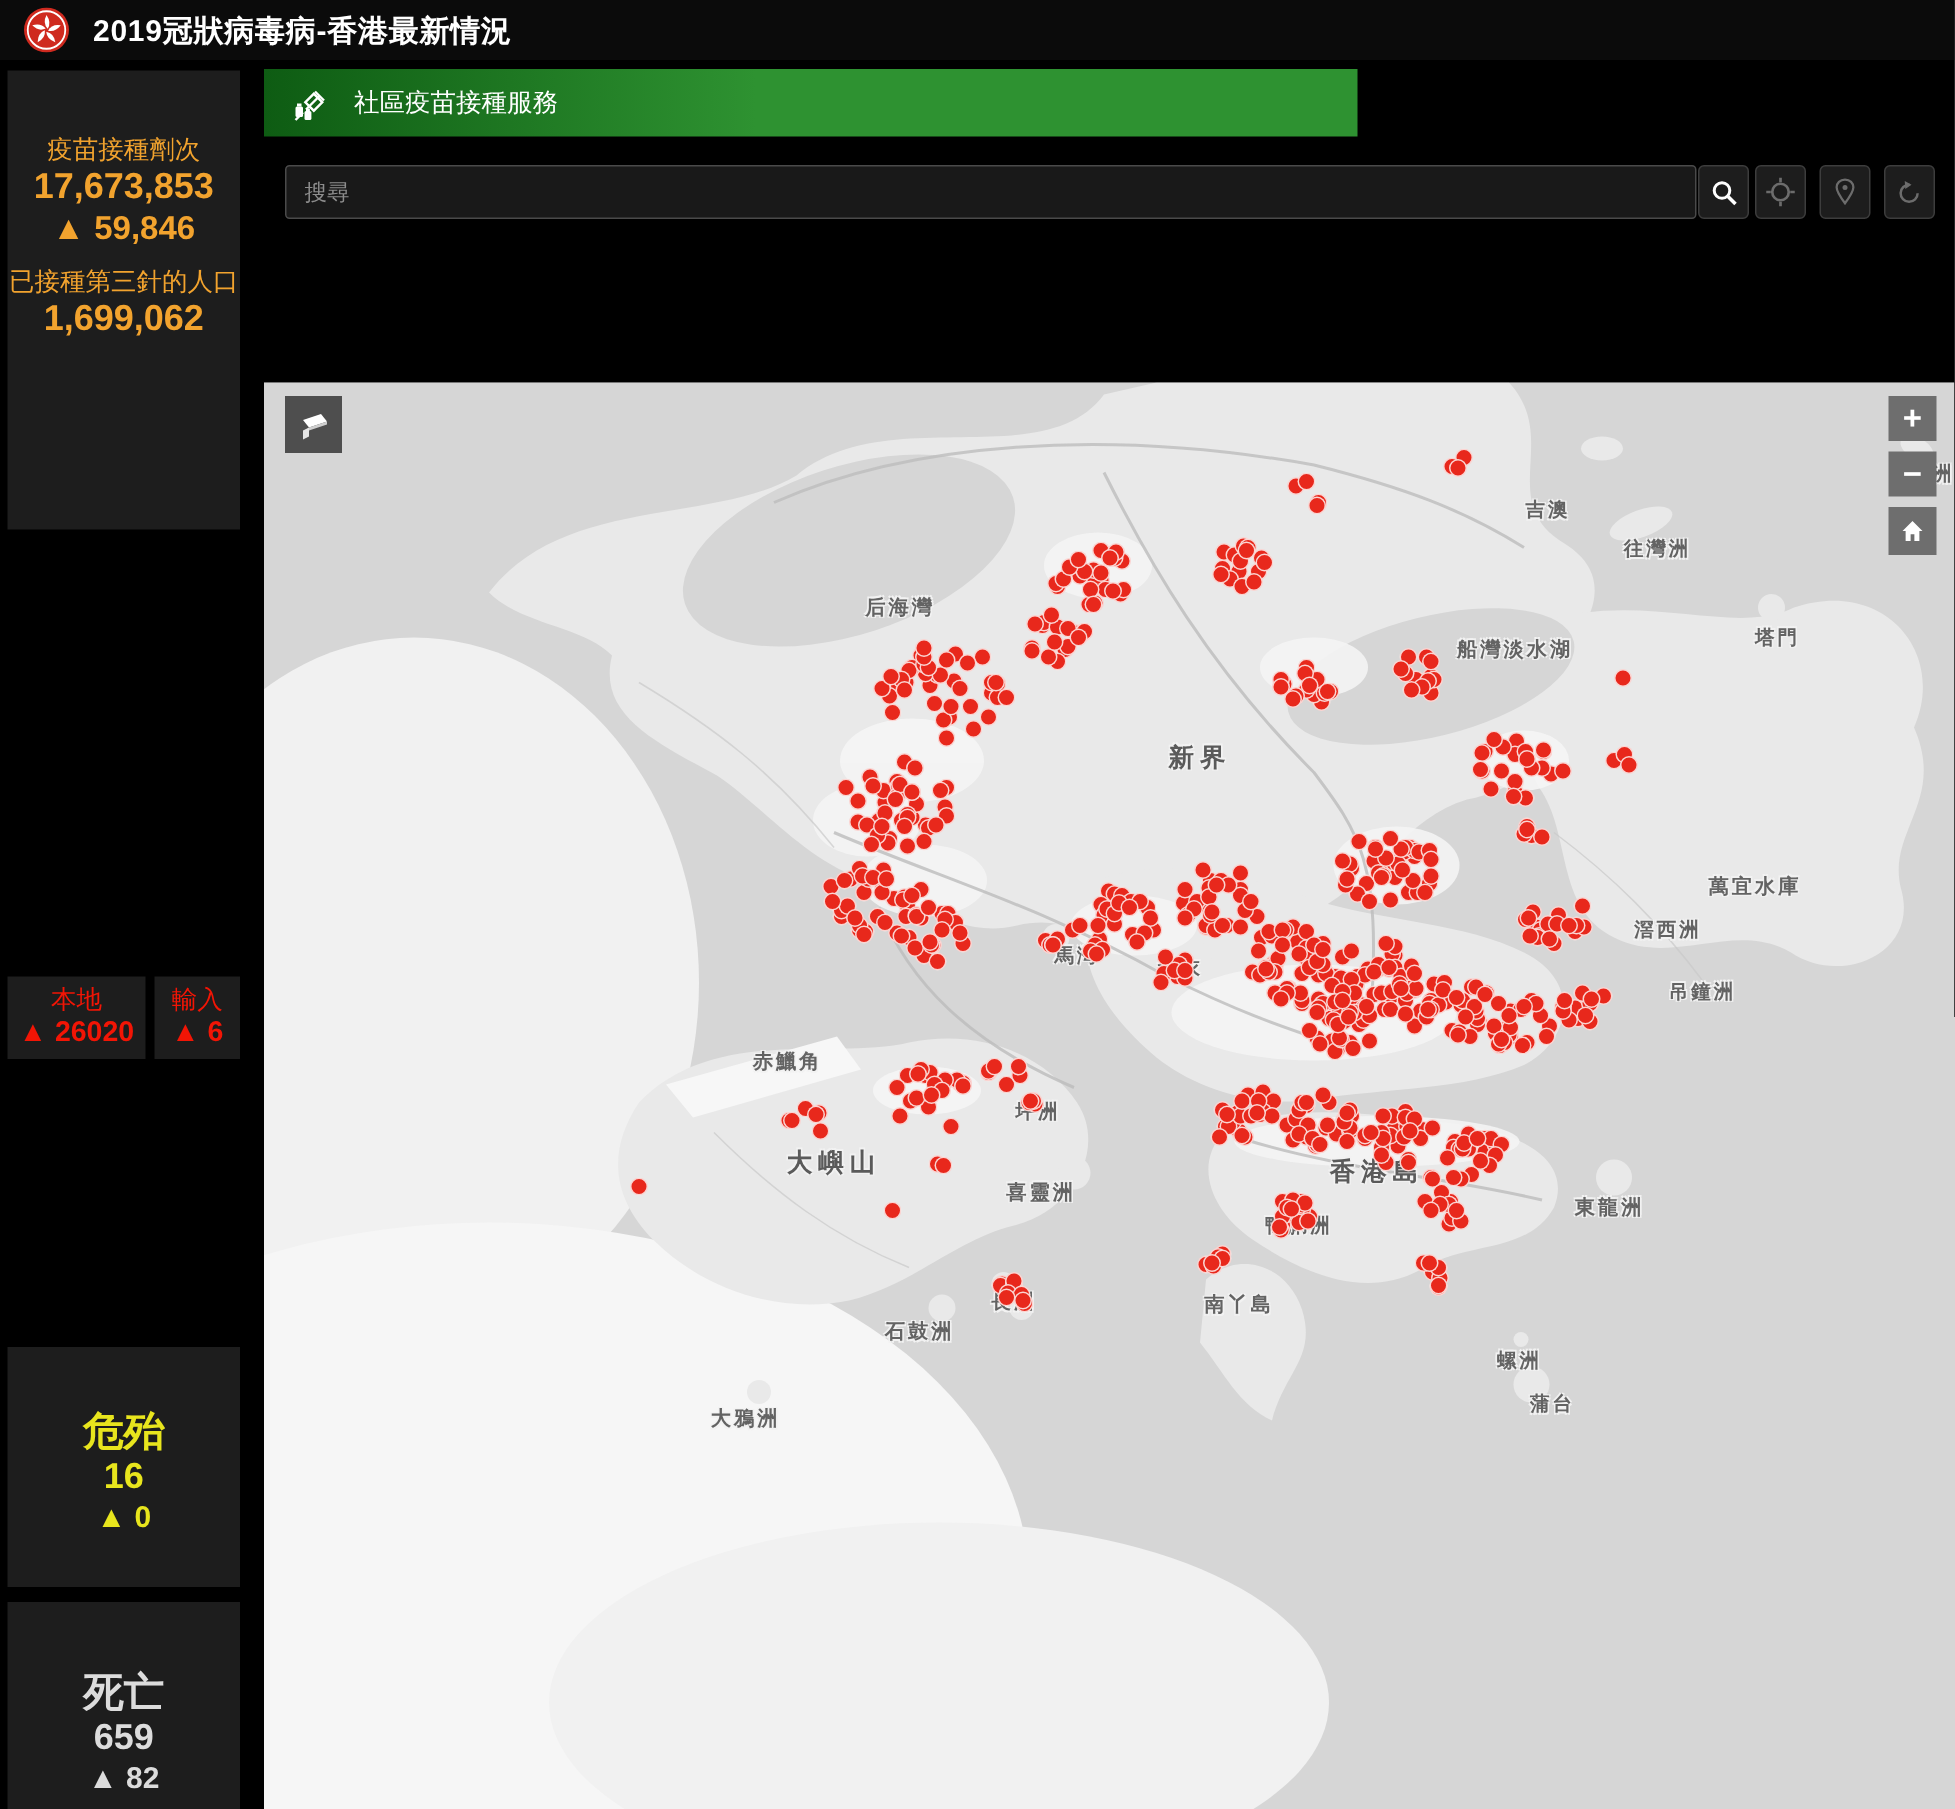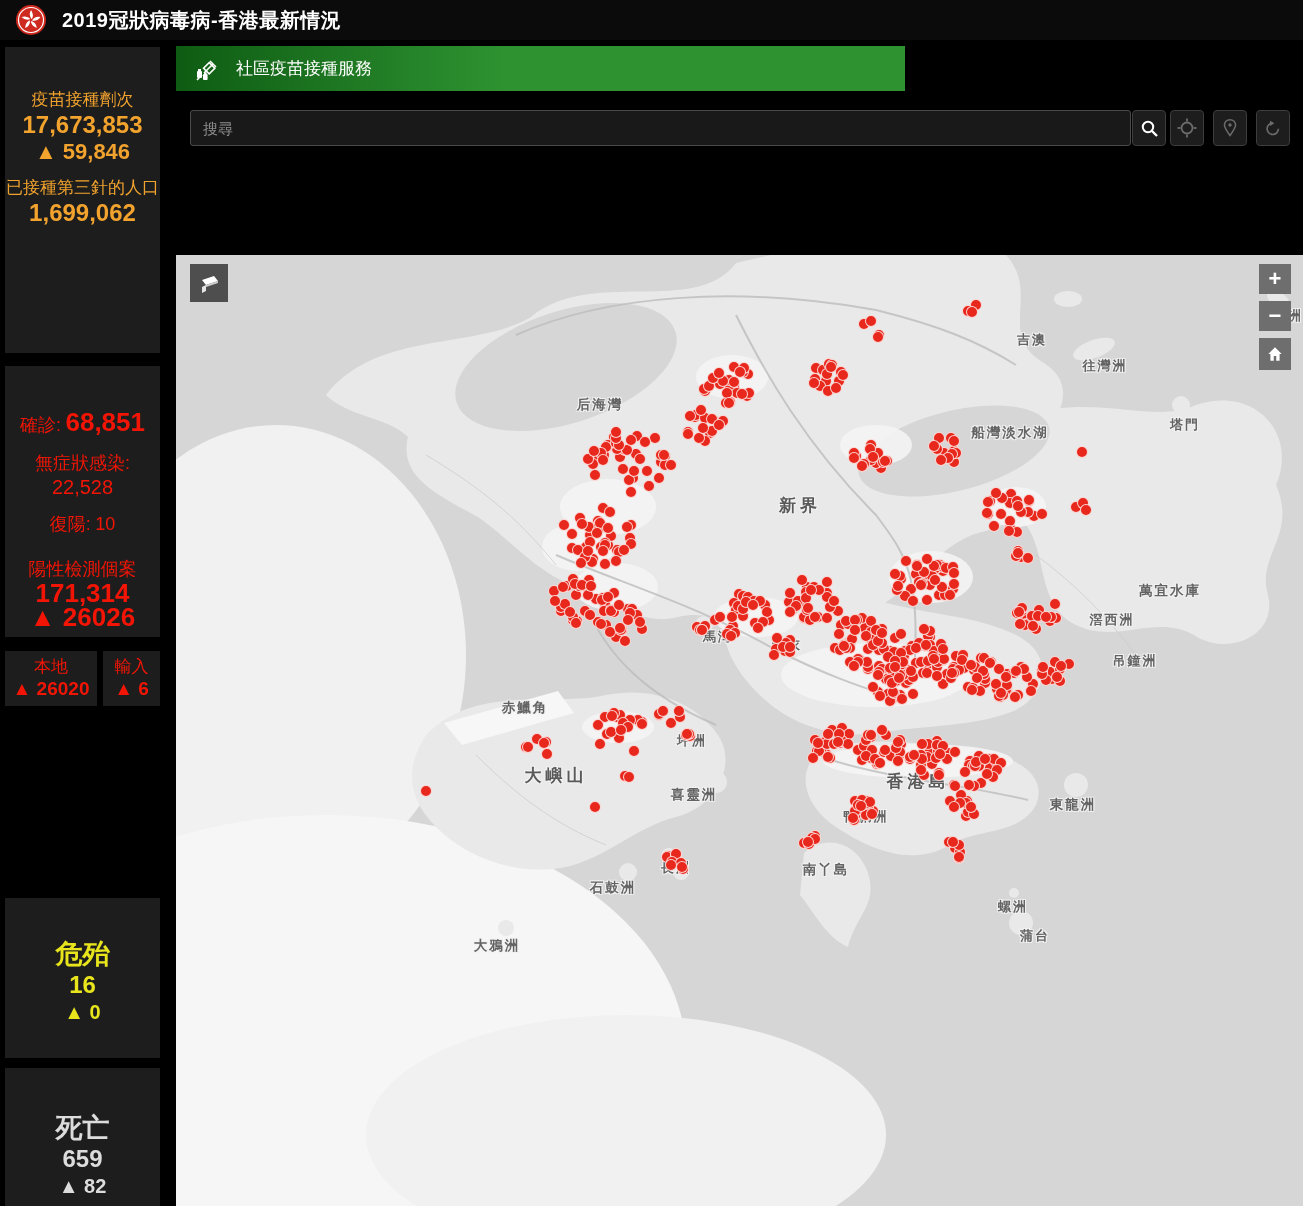--- a/index.html
+++ b/index.html
@@ -100,35 +100,20 @@
   <div class="panel" id="p-vaccine">
     <div class="lbl">疫苗接種劑次</div>
     <div class="val">17,673,853</div>
     <div class="delta">▲ 59,846</div>
     <div class="grp">
       <div class="lbl">已接種第三針的人口</div>
       <div class="val">1,699,062</div>
     </div>
   </div>
 
-  <div class="panel" id="p-cases">
-    <div class="grp"><span class="row1">確診:</span>
-      <span class="big">68,851</span></div>
-    <div class="grp">
-      <div class="row1">無症狀感染:</div>
-      <div class="mid">22,528</div>
-    </div>
-    <div class="grp"><span class="row1">復陽:</span>
-      <span class="row1">10</span></div>
-    <div class="grp" style="margin-top:20px;">
-      <div class="row1">陽性檢測個案</div>
-      <div class="big">171,314</div>
-      <div class="big">▲ 26026</div>
-    </div>
-  </div>
 
   <div class="panel" id="p-local">
     <div class="mini-lbl">本地</div>
     <div class="mini-delta">▲ 26020</div>
   </div>
   <div class="panel" id="p-imported">
     <div class="mini-lbl">輸入</div>
     <div class="mini-delta">▲ 6</div>
   </div>
 

